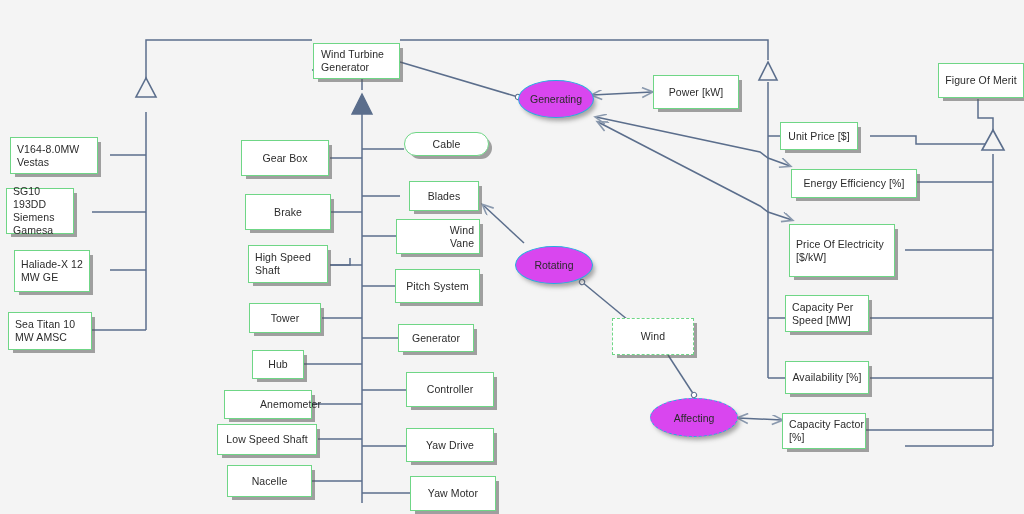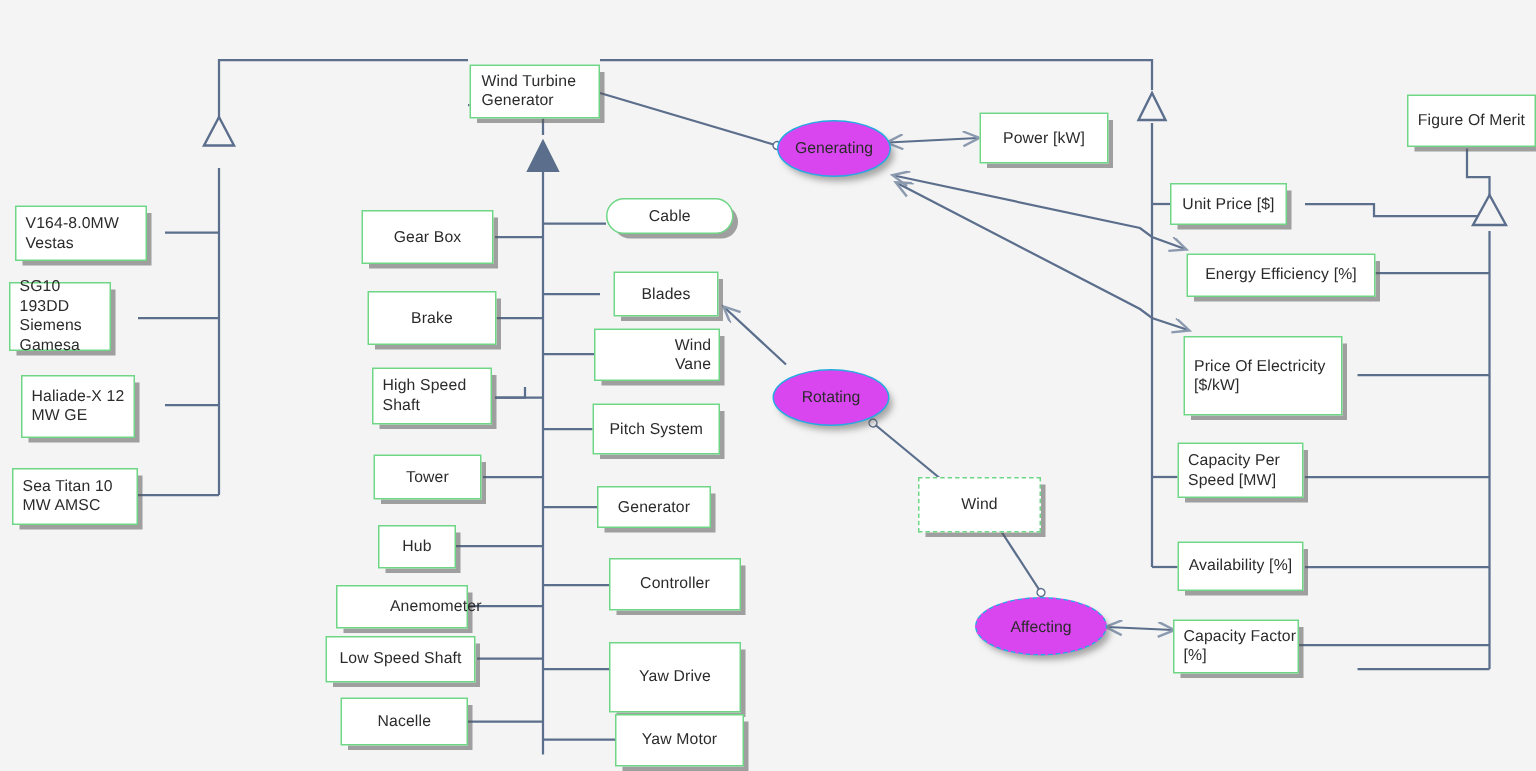--- a/index.html
+++ b/index.html
@@ -211,21 +211,21 @@
   </div>
   <div class="node" style="left:395px;top:269px;width:85px;height:34px;">
     <span>Pitch System</span>
   </div>
   <div class="node" style="left:398px;top:324px;width:76px;height:28px;">
     <span>Generator</span>
   </div>
   <div class="node" style="left:406px;top:372px;width:88px;height:35px;">
     <span>Controller</span>
   </div>
-  <div class="node" style="left:406px;top:428px;width:88px;height:47px;justify-content:center;">
+  <div class="node" style="left:406px;top:428px;width:88px;height:34px;justify-content:center;">
     <span>Yaw Drive</span>
   </div>
   <div class="node" style="left:410px;top:476px;width:86px;height:35px;">
     <span>Yaw Motor</span>
   </div>
 
   <div class="ellipse" style="left:518px;top:80px;width:76px;height:38px;">
     <span>Generating</span>
   </div>
   <div class="ellipse" style="left:515px;top:246px;width:78px;height:38px;">

